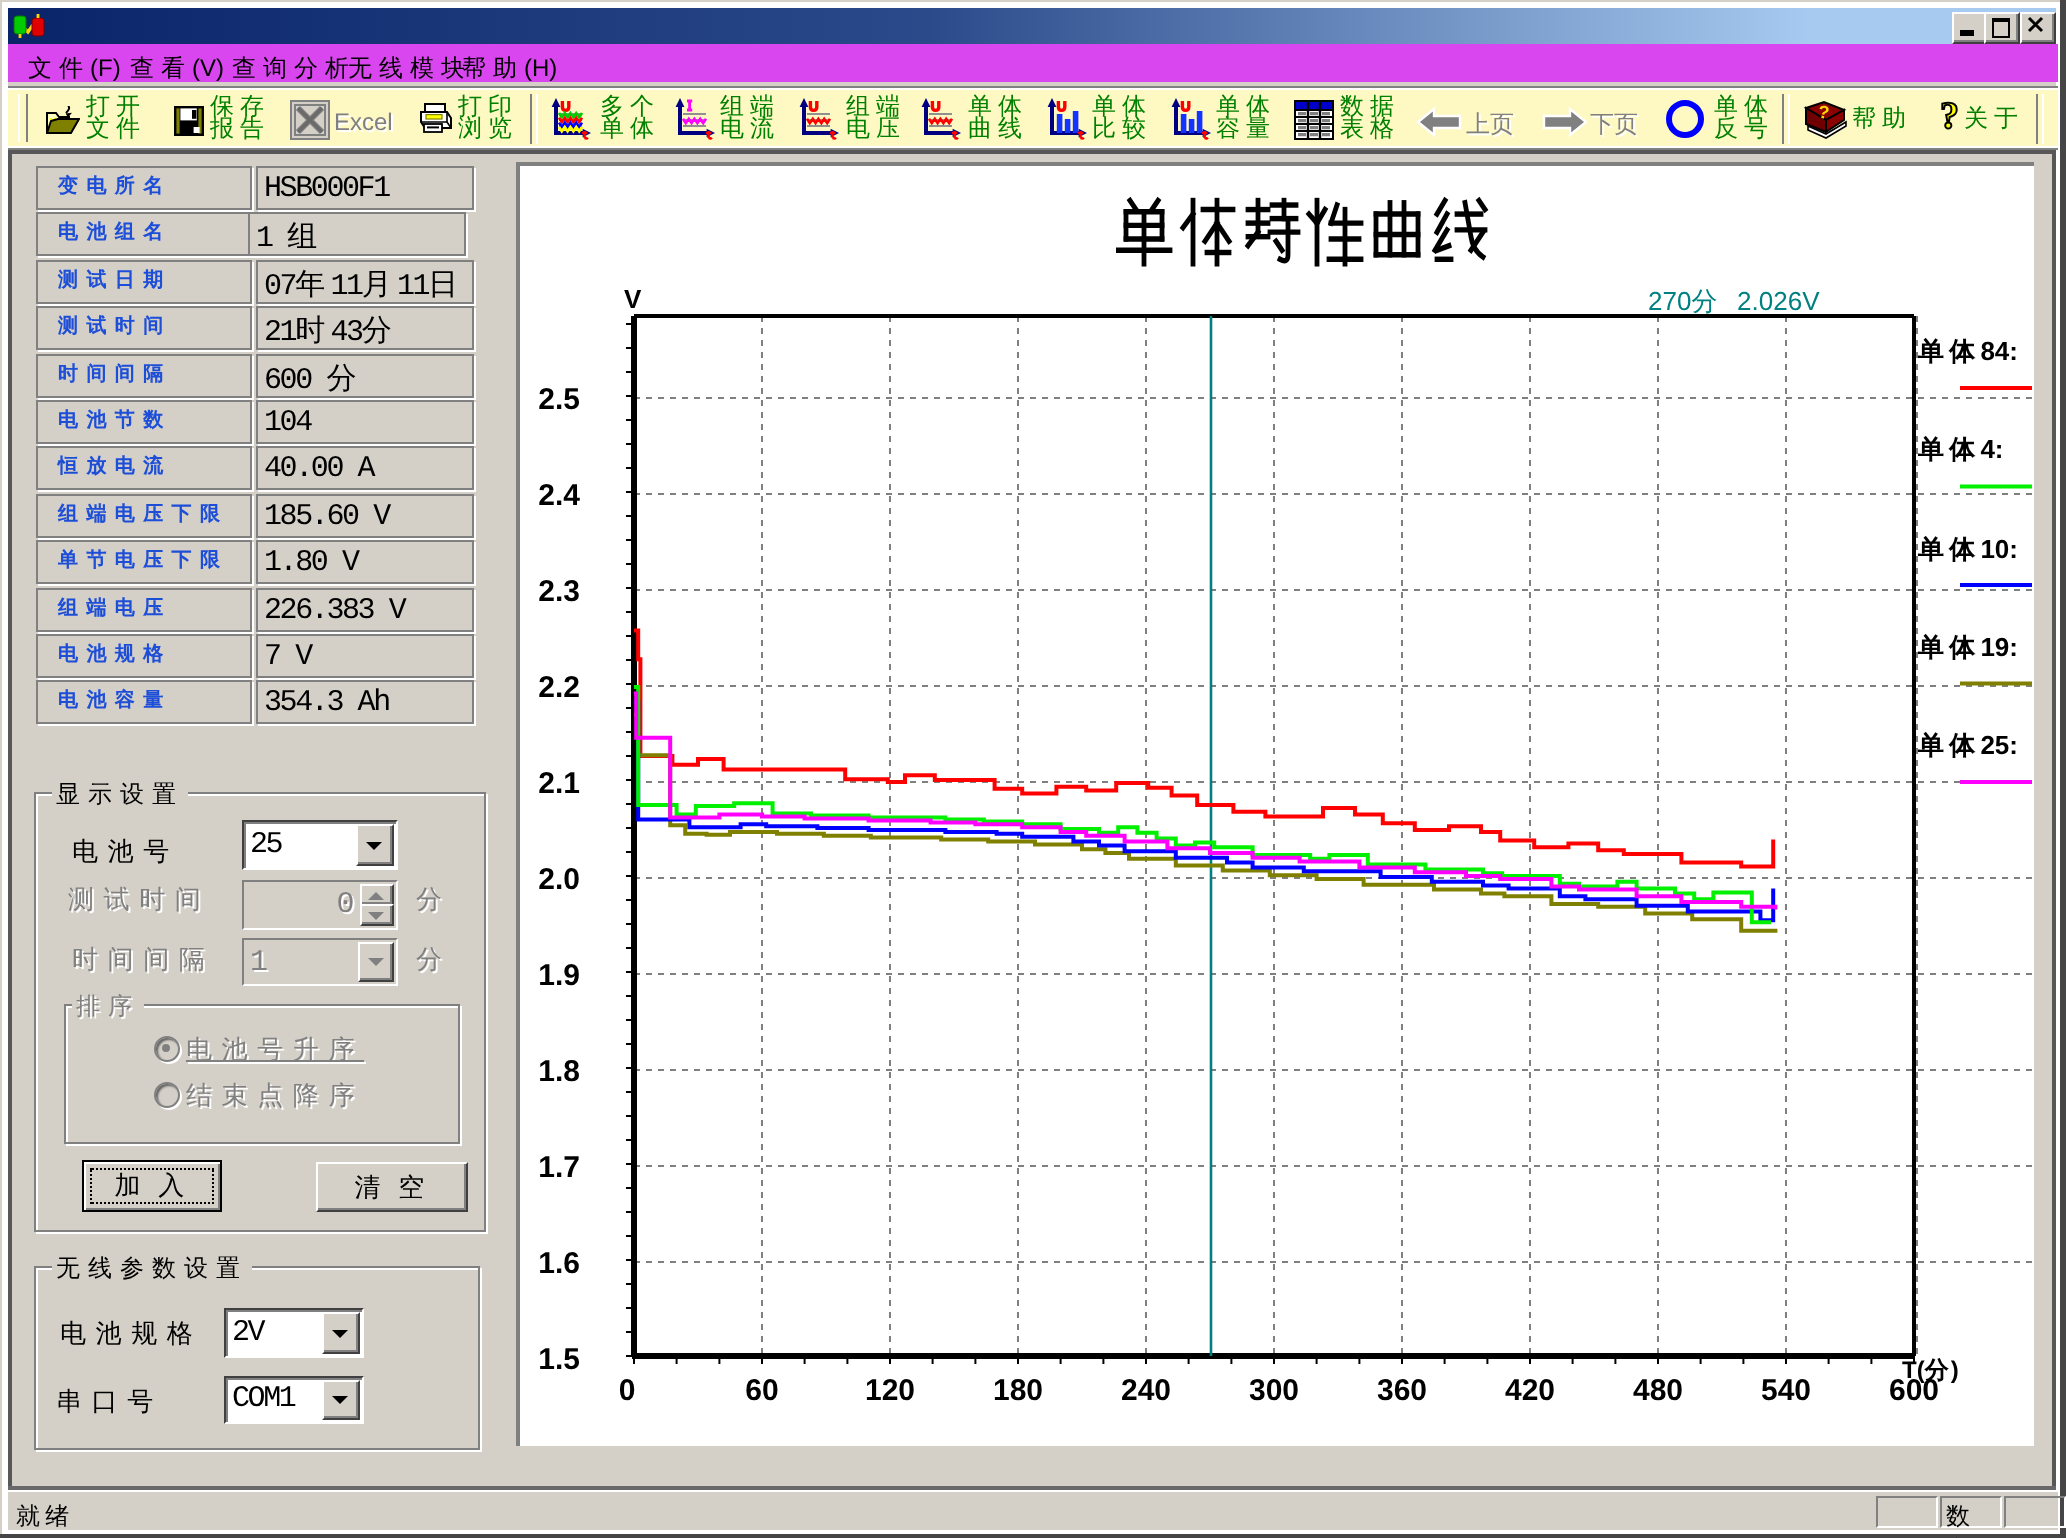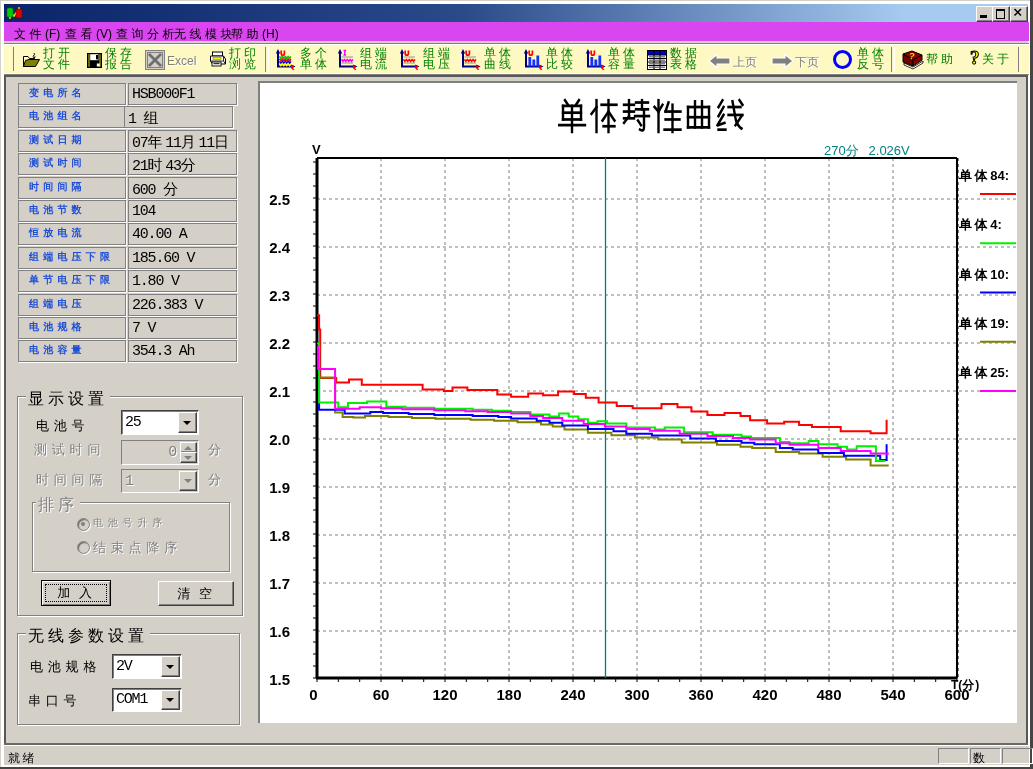--- a/index.html
+++ b/index.html
@@ -13,21 +13,21 @@
 .menubar{left:4px;top:22px;width:1025px;height:19px;background:#d946ef;}
 .menubar > span{position:absolute;top:4px;font-size:12px;color:#000;}
 .toolbar{left:4px;top:43px;width:1025px;height:30px;background:#fef9c3;border-top:1px solid #808080;border-bottom:1px solid #808080;box-shadow:inset 0 1px 0 #fff,inset 0 -1px 0 #fff,0 1px 0 #fff;text-align:center;}
 .tbtext{position:absolute;color:#008000;font-size:12px;line-height:11px;white-space:nowrap;letter-spacing:3px;}
 .tbgray{position:absolute;color:#808080;font-size:12px;white-space:nowrap;text-shadow:1px 1px 0 #fff;}
 .sep{position:absolute;top:3px;width:2px;height:25px;border-left:1px solid #808080;border-right:1px solid #fff;}
 .cell{position:absolute;border:1px solid #808080;box-shadow:1px 1px 0 #fff;background:#D4D0C8;}
 .cell .lab{position:absolute;left:10px;top:2px;font-size:10px;color:#1d4ed8;letter-spacing:4.2px;font-weight:bold;}
 .cell .val{position:absolute;left:3px;top:2px;font-size:15px;color:#000;font-family:"Liberation Mono",monospace;letter-spacing:-1.2px;}
 .grp{position:absolute;border:1px solid #808080;box-shadow:inset 1px 1px 0 #fff, 1px 1px 0 #fff;}
-.grplab{position:absolute;background:#D4D0C8;font-size:16px;padding:0 2px;letter-spacing:4px;}
+.grplab{position:absolute;background:#D4D0C8;font-size:12px;padding:0 2px;letter-spacing:4px;}
 .gray{color:#808080;text-shadow:1px 1px 0 #fff;}
 .combo{position:absolute;background:#fff;border-top:1px solid #404040;border-left:1px solid #404040;border-bottom:1px solid #fff;border-right:1px solid #fff;box-shadow:inset 1px 1px 0 #808080, 1px 1px 0 #D4D0C8;}
 .combod{position:absolute;background:#D4D0C8;border-top:1px solid #808080;border-left:1px solid #808080;border-bottom:1px solid #fff;border-right:1px solid #fff;}
 .cbtn{position:absolute;right:1px;top:1px;background:#D4D0C8;border-top:1px solid #fff;border-left:1px solid #fff;border-right:1px solid #404040;border-bottom:1px solid #404040;box-shadow:inset -1px -1px 0 #808080;}
 .arrdn{position:absolute;width:0;height:0;border-left:4px solid transparent;border-right:4px solid transparent;border-top:4px solid #000;}
 .btn{position:absolute;background:#D4D0C8;border-top:1px solid #fff;border-left:1px solid #fff;border-right:1px solid #404040;border-bottom:1px solid #404040;box-shadow:inset -1px -1px 0 #808080;font-size:13px;text-align:center;letter-spacing:2.8px;}
 .statusbar{left:4px;top:746px;width:1025px;height:19px;background:#D4D0C8;}
 .spane{position:absolute;top:2px;height:14px;border:1px solid;border-color:#808080 #fff #fff #808080;}
 svg{display:block}
 </style>
@@ -303,21 +303,21 @@
   <span class="abs gray" style="left:3px;top:3px;font-size:15px;letter-spacing:-1.2px;font-family:'Liberation Mono',monospace;">1</span>
   <div class="cbtn" style="width:16px;height:18px;">
       <div class="arrdn" style="left:4px;top:7px;border-top-color:#808080;"></div>
     </div>
 </div>
 <span class="abs cjk gray" style="left:208px;top:471px;font-size:13px;letter-spacing:4.8px;">分</span>
 <div class="grp" style="left:32px;top:502px;width:196px;height:68px;border-color:#808080;"></div>
 <div class="grplab gray" style="left:36px;top:495px;">排序</div>
 <div class="abs" style="left:77px;top:518px;width:11px;height:11px;border-radius:50%;background:#D4D0C8;border:1px solid #808080;box-shadow:inset 1px 1px 1px #666, 1px 1px 0 #fff;"></div>
 <div class="abs" style="left:81px;top:522px;width:4px;height:4px;border-radius:50%;background:#808080;"></div>
-<span class="abs cjk gray" style="left:93px;top:516px;font-size:10px;letter-spacing:4.8px;">电池号升序</span>
+<span class="abs cjk gray" style="left:93px;top:516px;font-size:13px;letter-spacing:4.8px;text-decoration:underline;">电池号升序</span>
 <div class="abs" style="left:77px;top:541px;width:11px;height:11px;border-radius:50%;background:#D4D0C8;border:1px solid #808080;box-shadow:inset 1px 1px 1px #666, 1px 1px 0 #fff;"></div>
 <span class="abs cjk gray" style="left:93px;top:539px;font-size:13px;letter-spacing:4.8px;">结束点降序</span>
 <div class="btn" style="left:41px;top:580px;width:68px;height:24px;border:1px solid #000;box-shadow:inset 1px 1px 0 #fff,inset -1px -1px 0 #808080;"><span class="cjk" style="position:relative;top:3px;">加 入</span><div style="position:absolute;left:3px;top:3px;right:3px;bottom:3px;border:1px dotted #000;"></div></div>
 <div class="btn" style="left:158px;top:581px;width:74px;height:23px;"><span class="cjk" style="position:relative;top:3px;">清 空</span></div>
 <div class="grp" style="left:17px;top:633px;width:221px;height:90px;"></div>
 <div class="grplab" style="left:26px;top:626px;">无线参数设置</div>
 <span class="abs cjk" style="left:30px;top:658px;font-size:13px;letter-spacing:4.8px;">电池规格</span>
 <div class="combo" style="left:112px;top:654px;width:68px;height:23px;">
   <span class="abs" style="left:3px;top:3px;font-size:15px;letter-spacing:-1.2px;font-family:'Liberation Mono',monospace;">2V</span>
   <div class="cbtn" style="width:17px;height:19px;">

